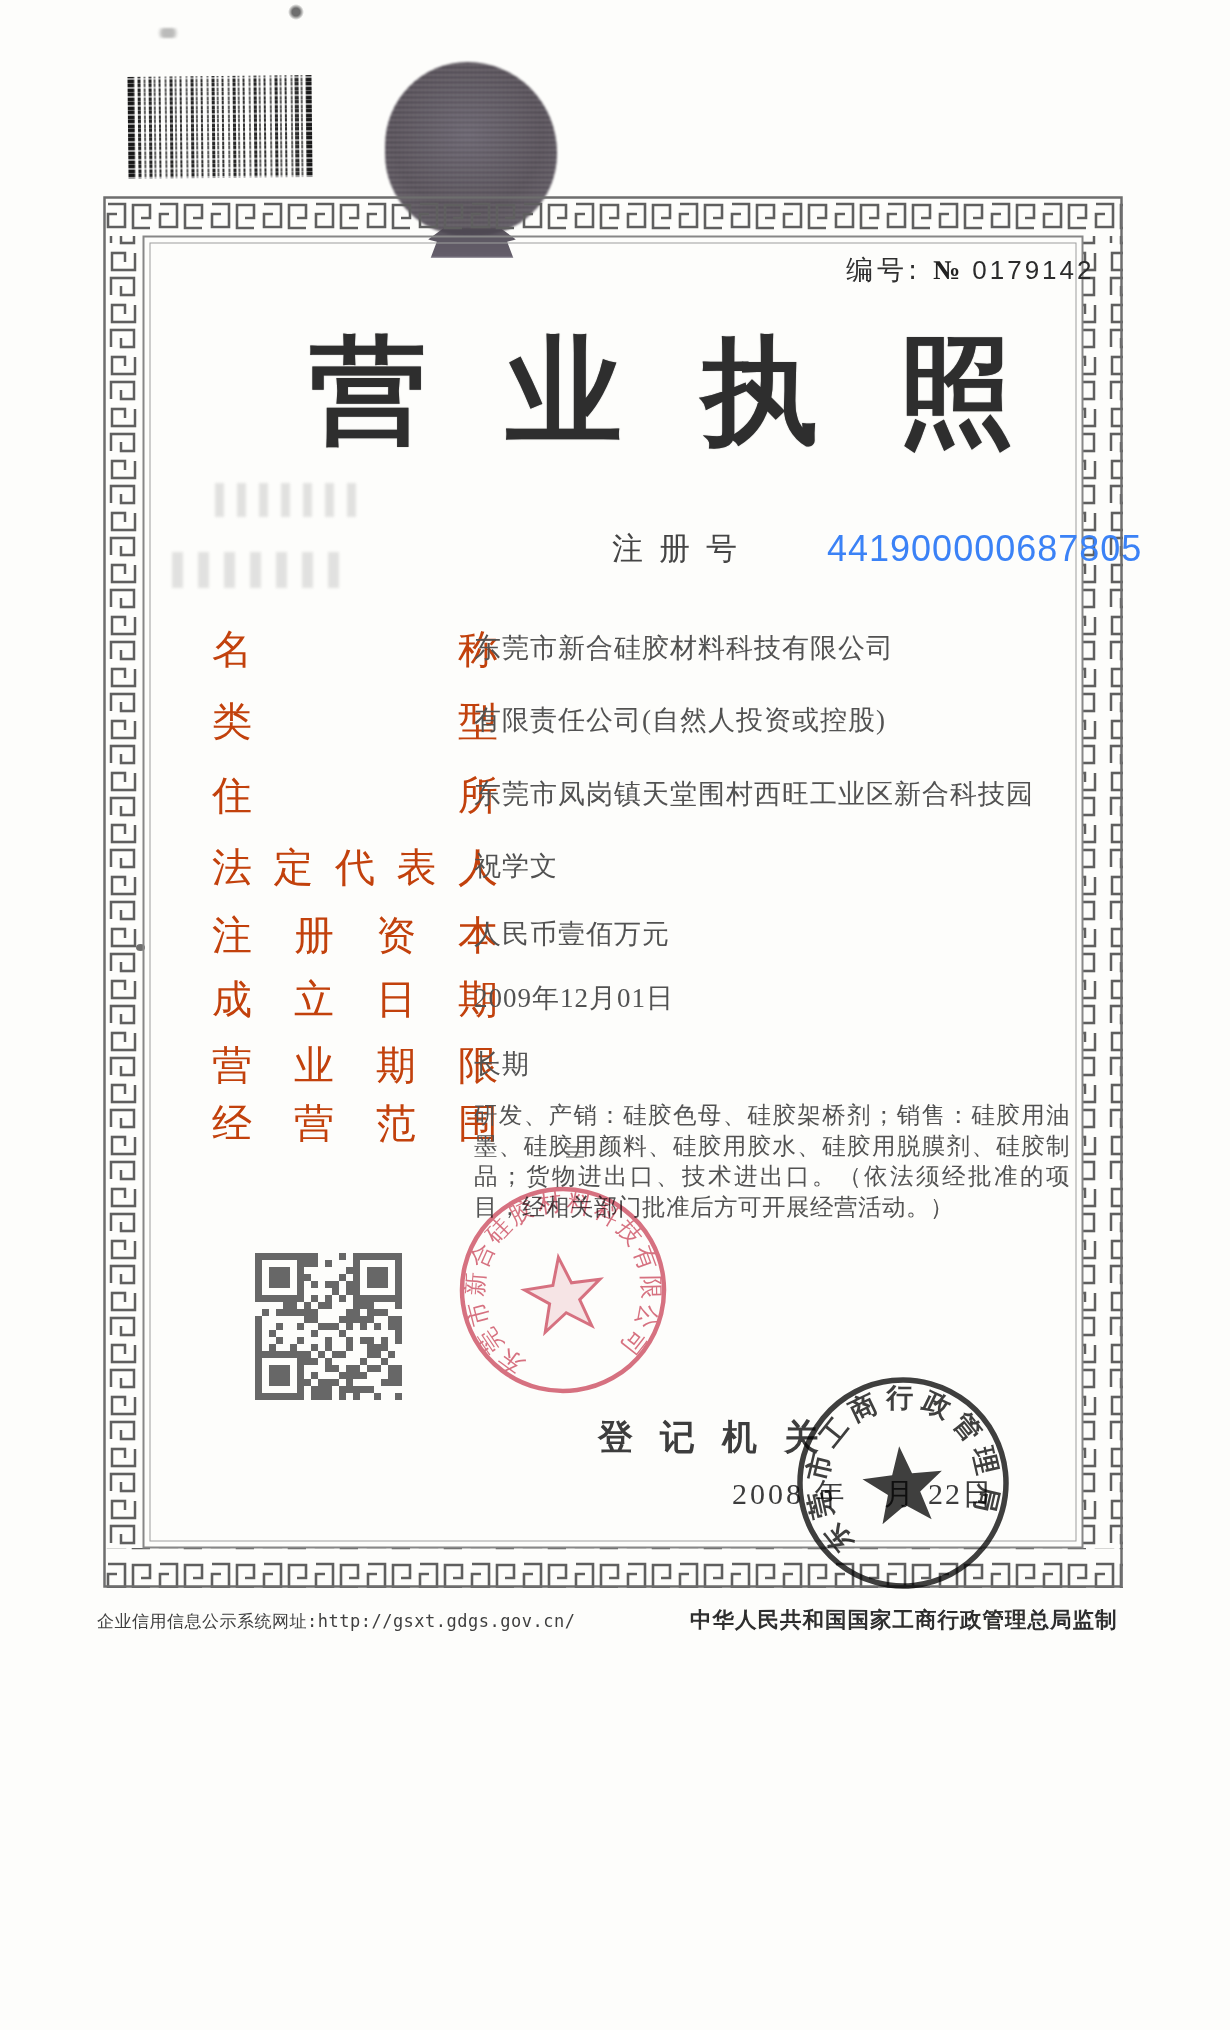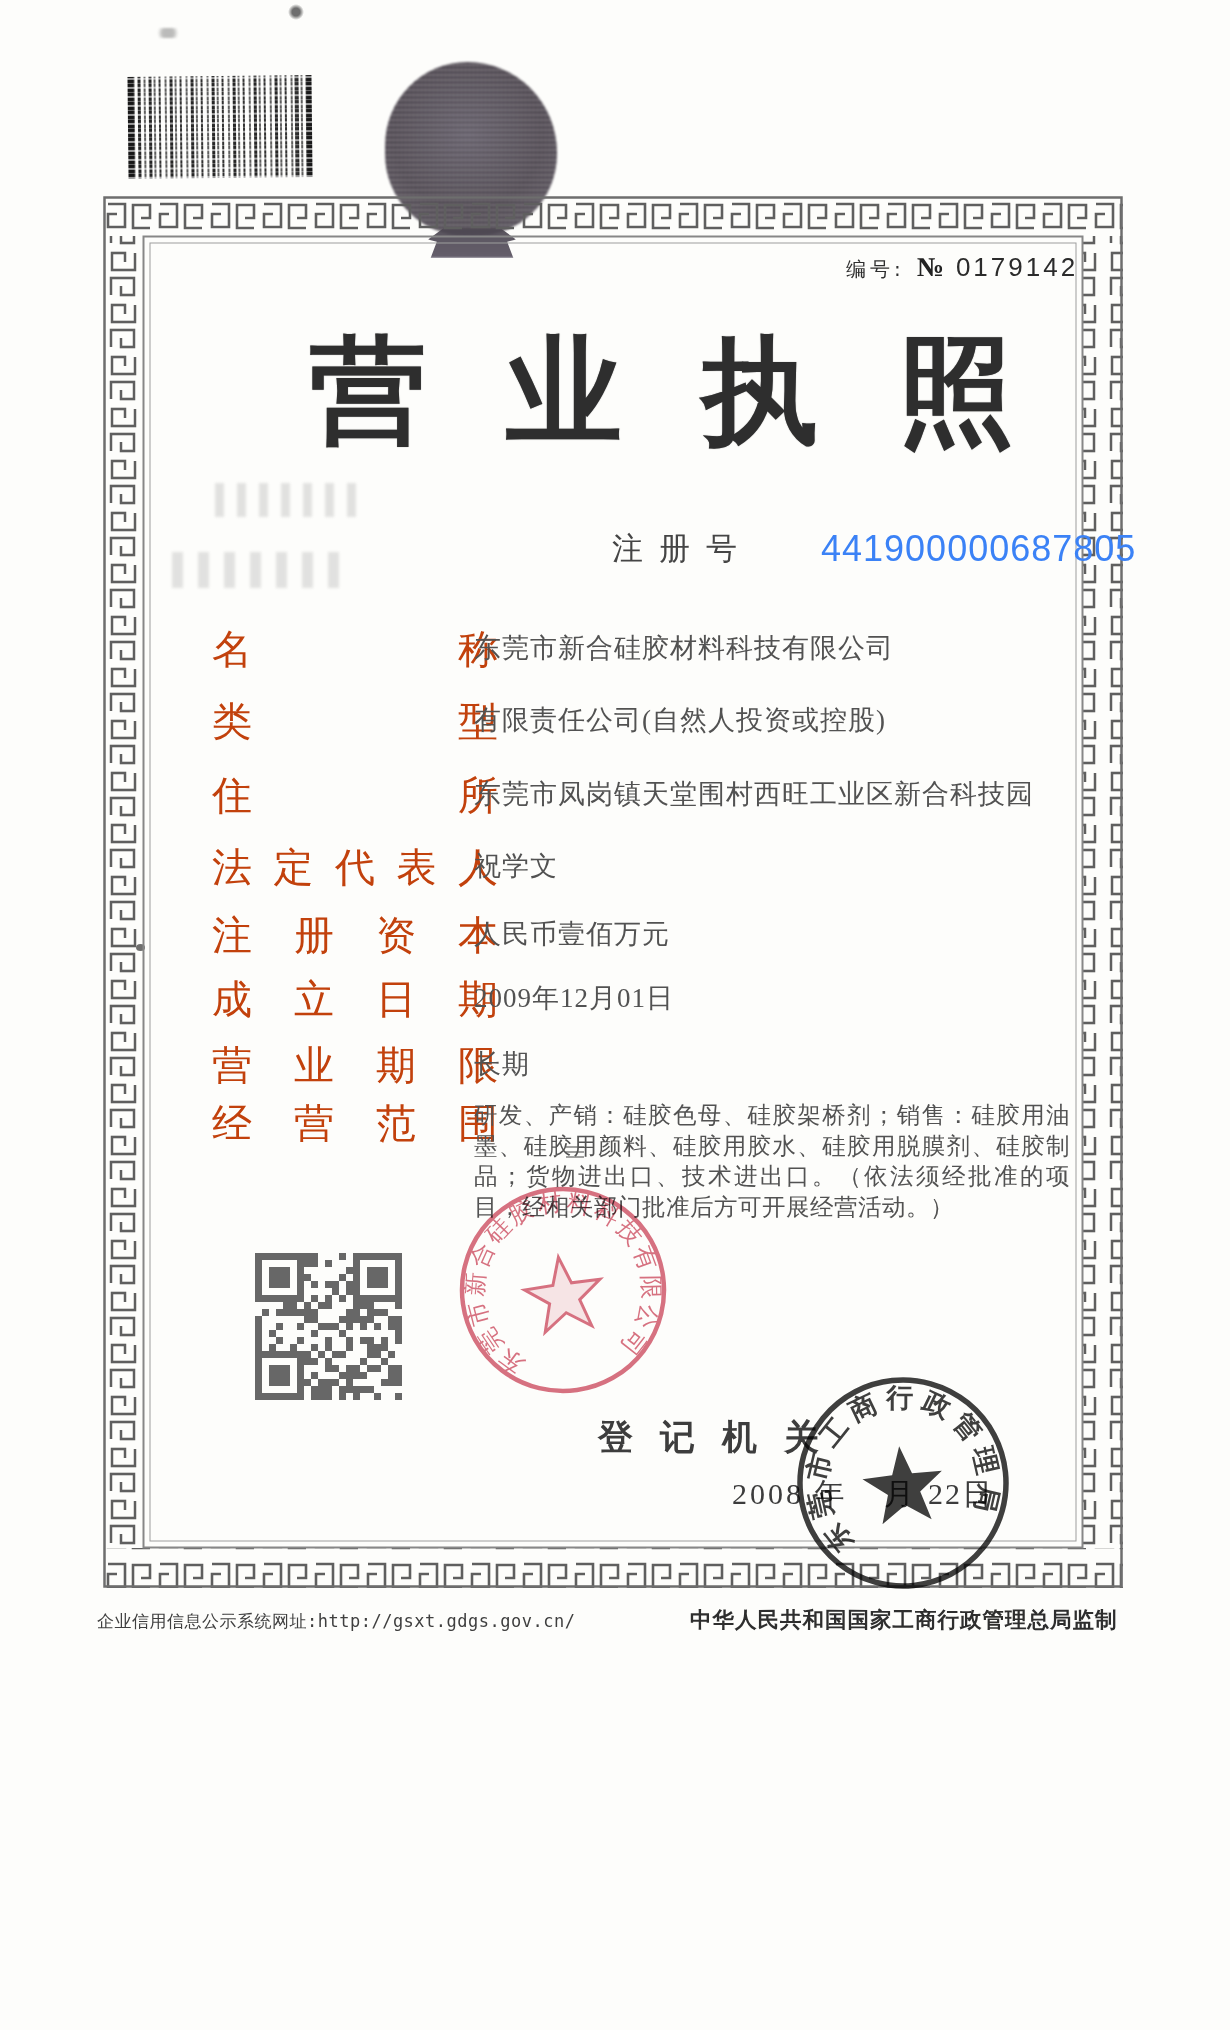--- a/index.html
+++ b/index.html
@@ -32,31 +32,31 @@
   .emblem-base{
     position:absolute;left:428px;top:228px;width:88px;height:30px;
     background:linear-gradient(180deg,#4c4650,#585260);
     clip-path:polygon(18% 0,82% 0,100% 38%,90% 46%,97% 100%,3% 100%,10% 46%,0 38%);
     filter:blur(.9px);opacity:.92;
   }
   
   .frame{position:absolute;left:103px;top:196px;}
   
   .serial{position:absolute;left:846px;top:252px;display:flex;align-items:baseline;gap:12px;}
-  .serial .lab{font-size:20px;color:#2f2f2f;letter-spacing:4px;}
+  .serial .lab{font-size:27px;color:#2f2f2f;letter-spacing:4px;}
   .serial .nosign{font-family:"Liberation Serif",serif;font-weight:bold;font-size:27px;color:#222;}
   .serial .num{font-family:Liberation Sans, sans-serif;font-size:26px;color:#2b2b2b;letter-spacing:3px;}
   
   .doc-title{
     position:absolute;left:266px;top:318px;font-size:116px;line-height:1.25;
     font-weight:700;color:#2e2e2e;letter-spacing:80px;white-space:nowrap;
     text-shadow:0 0 1px rgba(40,40,40,.6);filter:blur(.3px);margin-left:44px;
   }
   
-  .regline{position:absolute;left:612px;top:528px;display:flex;align-items:center;gap:20px;}
+  .regline{position:absolute;left:612px;top:528px;display:flex;align-items:center;gap:26px;}
   .regline .rlab{font-size:31px;color:#454545;letter-spacing:16px;}
   .regline .rnum{font-family:Liberation Sans, sans-serif;font-size:36px;color:#3b82f6;letter-spacing:1px;margin-left:48px;}
   
   .row{position:absolute;left:0;width:1230px;height:0;}
   .flabel{
     position:absolute;left:212px;width:286px;font-size:40px;color:#c2410c;
     text-align:justify;text-align-last:justify;font-weight:500;letter-spacing:0;
   }
   .fvalue{
     position:absolute;left:474px;top:8px;width:600px;font-size:27px;color:#525252;

